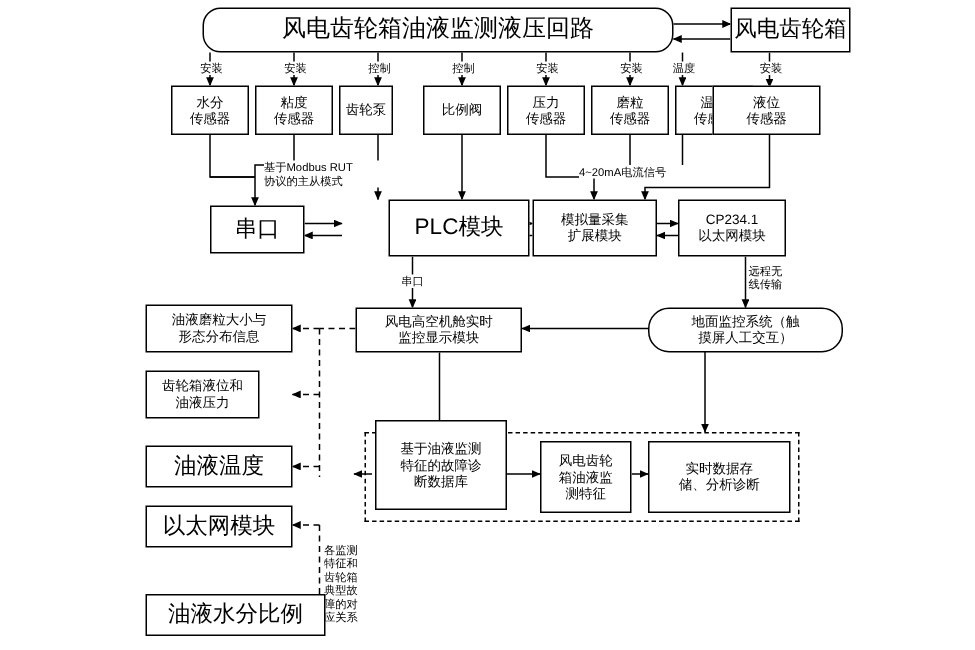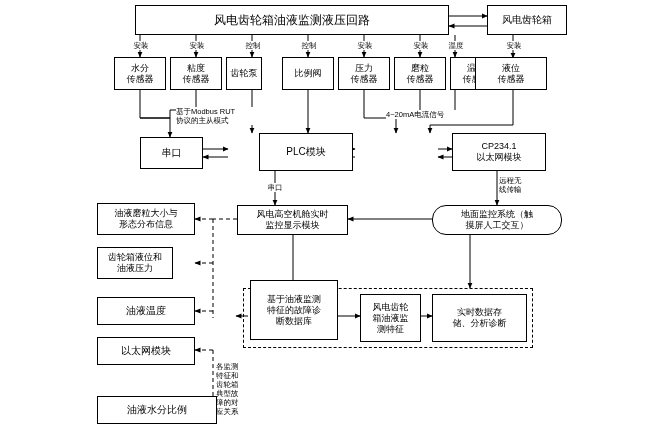--- a/index.html
+++ b/index.html
@@ -1,22 +1,22 @@
 <!DOCTYPE html>
 <html><head>
 <meta charset="utf-8">
 <style>
   html,body{margin:0;padding:0;background:#ffffff;}
   #stage{position:relative;width:650px;height:433px;background:#ffffff;
          font-family:"Liberation Sans","DejaVu Sans",sans-serif;overflow:hidden;}
   .box{position:absolute;box-sizing:border-box;border:1px solid #000;background:#fff;
        display:flex;align-items:center;justify-content:center;text-align:center;
        font-size:9px;line-height:11px;color:#000;padding:1px;}
-  .box.big{font-size:12px;line-height:14px;}
-  .box.med{font-size:10px;line-height:12px;}
+  .box.big{font-size:16px;line-height:14px;border-radius:12px;}
+  .box.med{font-size:15px;line-height:12px;}
   .dashed{position:absolute;box-sizing:border-box;border:1px dashed #000;background:transparent;}
   .lbl{position:absolute;font-size:7.5px;line-height:9px;color:#000;background:#fff;
        text-align:center;white-space:pre-line;}
   .lbl.noBg{background:transparent;font-family:Liberation Serif, serif;}
   svg.lines{position:absolute;left:0;top:0;width:650px;height:433px;overflow:visible;}
   .ln{stroke:#000;stroke-width:1;fill:none;}
 </style>
 </head>
 <body>
 
@@ -122,21 +122,23 @@
 线传输</div>
   <div class="lbl noBg" style="left:216px;top:362px;width:26px;text-align:left;">各监测
 特征和
 齿轮箱
 典型故
 障的对
 应关系</div>
 
   <div class="box med" style="left:140px;top:137px;width:63px;height:32px;">串口</div>
   <div class="box med" style="left:228px;top:133px;width:94px;height:38px;margin-left:31px;">PLC模块</div>
-  <div class="box" style="left:452px;top:133px;width:94px;height:38px;white-space:pre-line;">CP234.1
+  <div class="box" style="left:355px;top:133px;width:83px;height:38px;white-space:pre-line;">模拟量采集
+扩展模块</div>
+  <div class="box" style="left:452px;top:133px;width:72px;height:38px;white-space:pre-line;">CP234.1
 以太网模块</div>
 
   <div class="box" style="left:237px;top:205px;width:111px;height:30px;white-space:pre-line;">风电高空机舱实时
 监控显示模块</div>
   <div class="box" style="left:432px;top:205px;width:130px;height:30px;white-space:pre-line;border-radius:14px;">地面监控系统（触
 摸屏人工交互）</div>
 
   <div class="box" style="left:97px;top:203px;width:98px;height:32px;white-space:pre-line;">油液磨粒大小与
 形态分布信息</div>
   <div class="box" style="left:97px;top:247px;width:76px;height:32px;white-space:pre-line;">齿轮箱液位和

